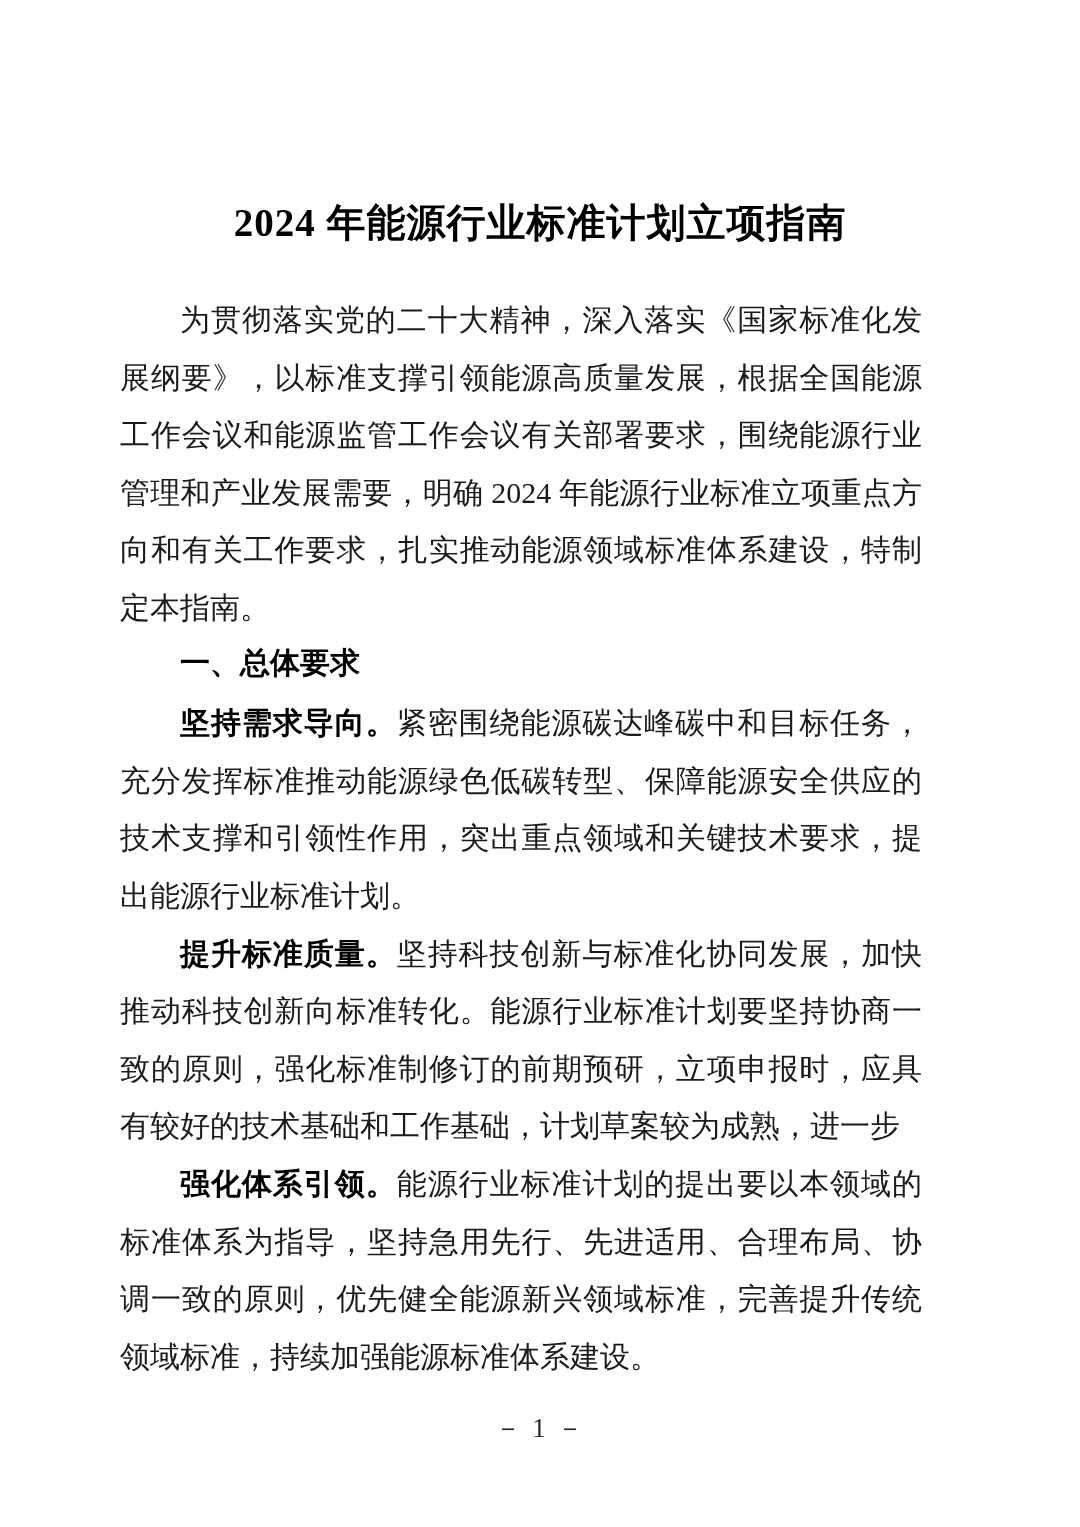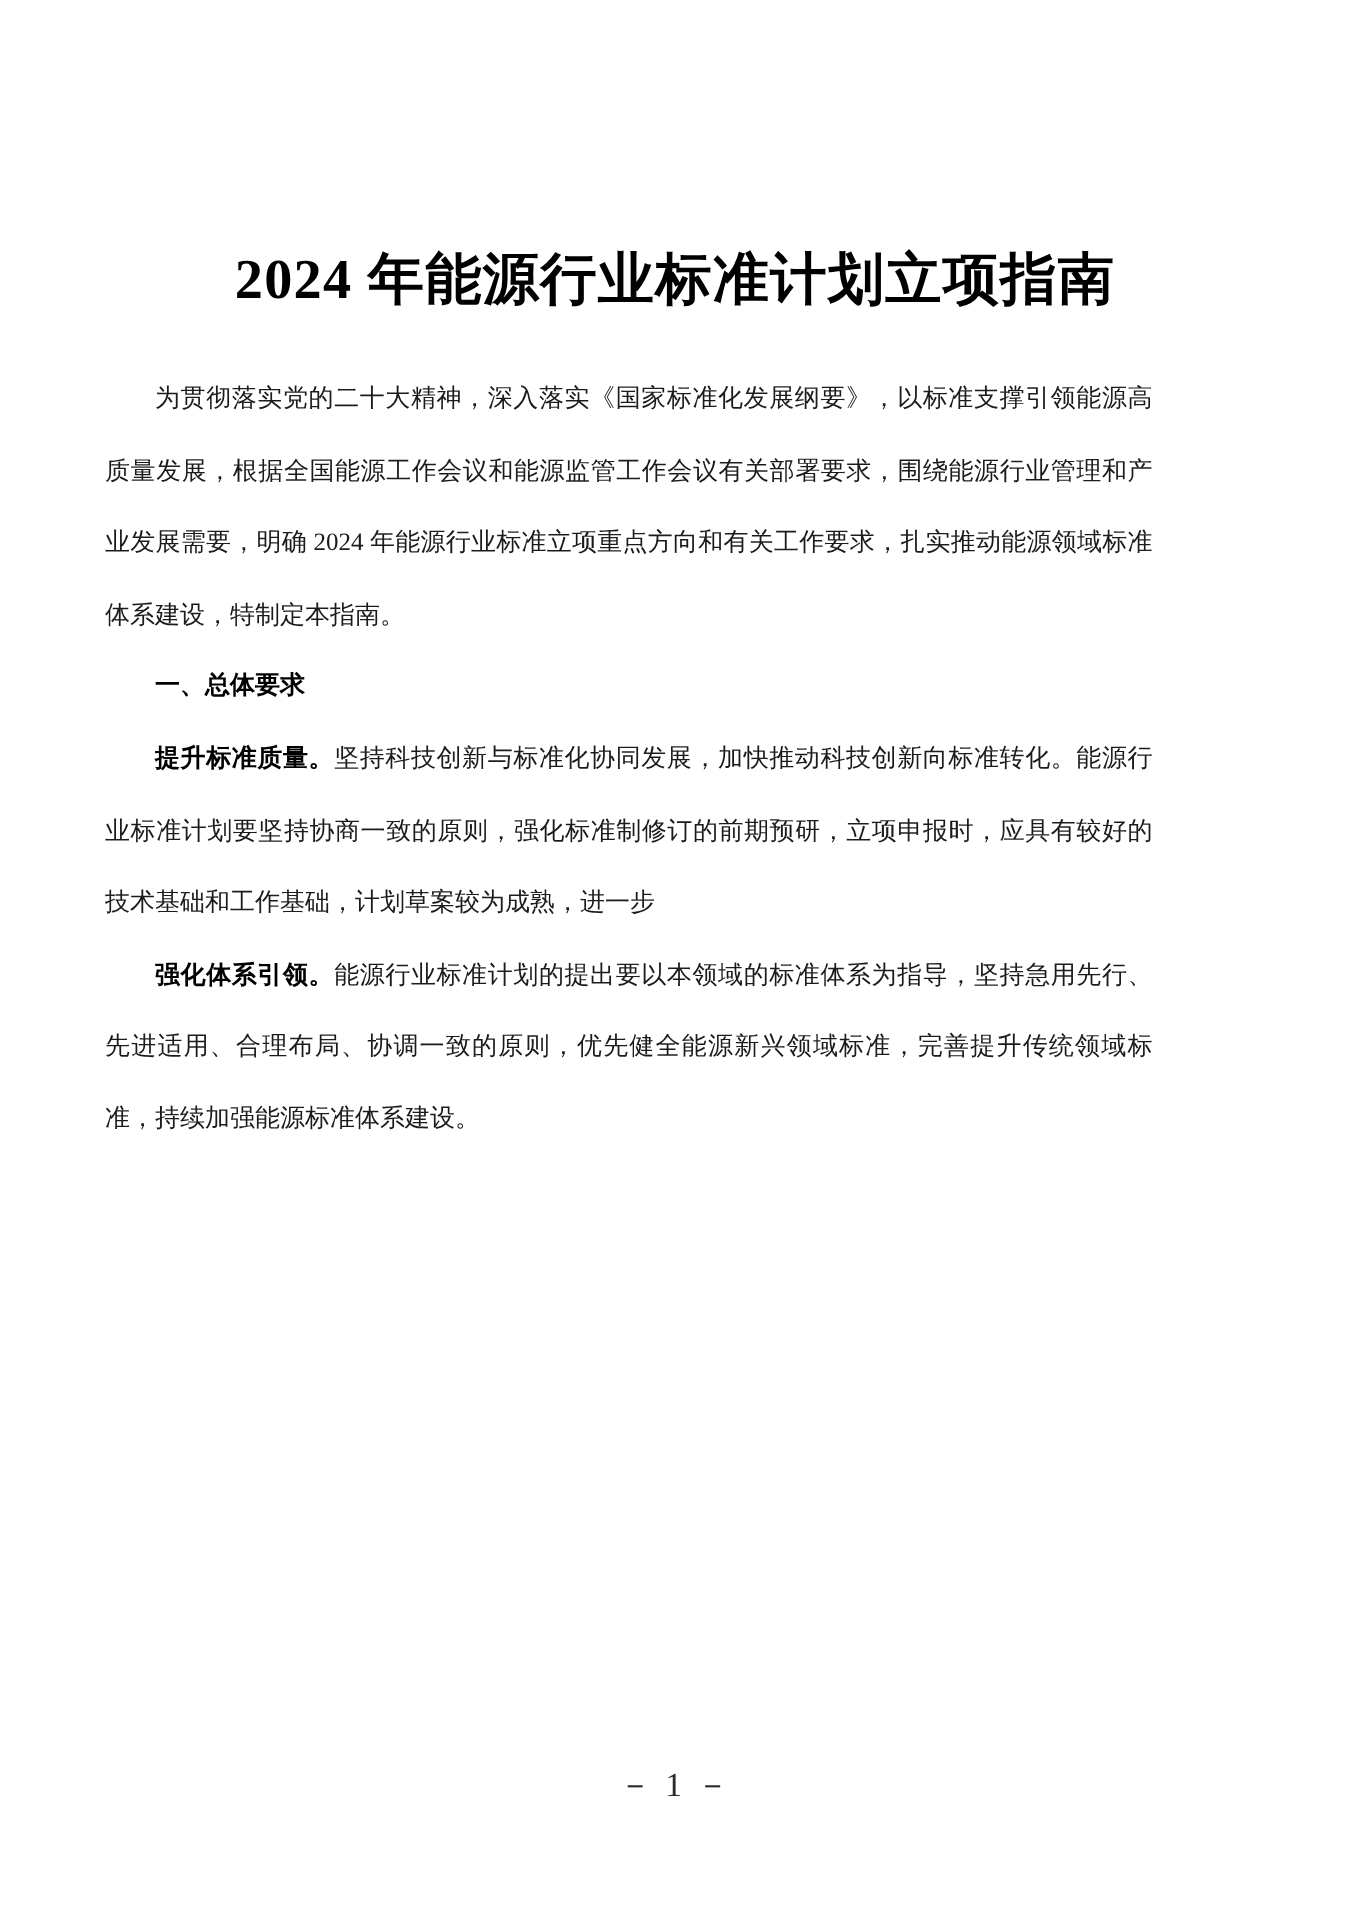--- a/index.html
+++ b/index.html
@@ -13,30 +13,30 @@
     height: 1527px;
     margin: 0 auto;
     background: #ffffff;
     overflow: hidden;
     font-family: "Liberation Serif", "DejaVu Serif", serif;
     color: #1b1b1b;
   }
   .doc-title {
     margin: 196px 60px 0 60px;
     text-align: center;
-    font-size: 45px;
+    font-size: 39px;
     line-height: 54px;
     font-weight: 700;
     color: #000000;
     letter-spacing: 1px;
   }
   .doc-body {
     margin-top: 41px;
-    padding: 0 158px 0 84px;
-    font-size: 20px;
+    padding: 0 158px 0 120px;
+    font-size: 30px;
     line-height: 57.6px;
     text-align: justify;
     text-justify: inter-character;
   }
   .doc-body p {
     margin: 0;
     text-indent: 2em;
   }
   .doc-body p.heading {
     font-family: Liberation Mono, monospace;
@@ -61,20 +61,21 @@
 </style>
 </head>
 <body>
 
 <div class="page">
   <h1 class="doc-title">2024 年能源行业标准计划立项指南</h1>
 
   <main class="doc-body">
       <p class="body">为贯彻落实党的二十大精神，深入落实《国家标准化发展纲要》，以标准支撑引领能源高质量发展，根据全国能源工作会议和能源监管工作会议有关部署要求，围绕能源行业管理和产业发展需要，明确 2024 年能源行业标准立项重点方向和有关工作要求，扎实推动能源领域标准体系建设，特制定本指南。</p>
       <p class="heading">一、总体要求</p>
+      <p class="body"><strong class="lead">坚持需求导向。</strong>紧密围绕能源碳达峰碳中和目标任务，充分发挥标准推动能源绿色低碳转型、保障能源安全供应的技术支撑和引领性作用，突出重点领域和关键技术要求，提出能源行业标准计划。</p>
       <p class="body"><strong class="lead">提升标准质量。</strong>坚持科技创新与标准化协同发展，加快推动科技创新向标准转化。能源行业标准计划要坚持协商一致的原则，强化标准制修订的前期预研，立项申报时，应具有较好的技术基础和工作基础，计划草案较为成熟，进一步</p>
       <p class="body"><strong class="lead">强化体系引领。</strong>能源行业标准计划的提出要以本领域的标准体系为指导，坚持急用先行、先进适用、合理布局、协调一致的原则，优先健全能源新兴领域标准，完善提升传统领域标准，持续加强能源标准体系建设。</p>
     </main>
 
   <footer class="page-footer">
     <span>－ 1 －</span>
   </footer>
 </div>
 
 </body></html>

